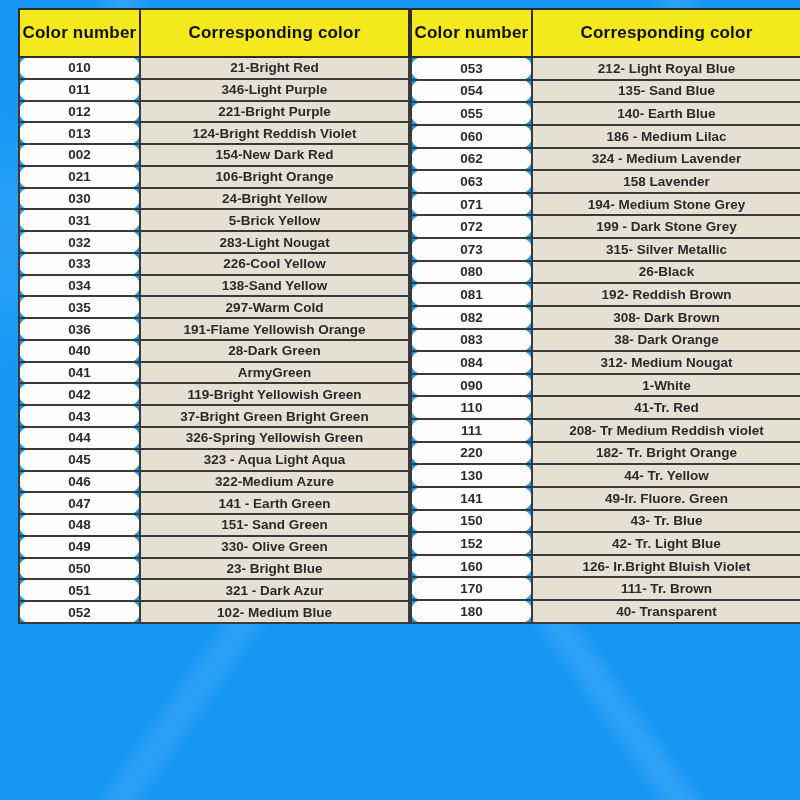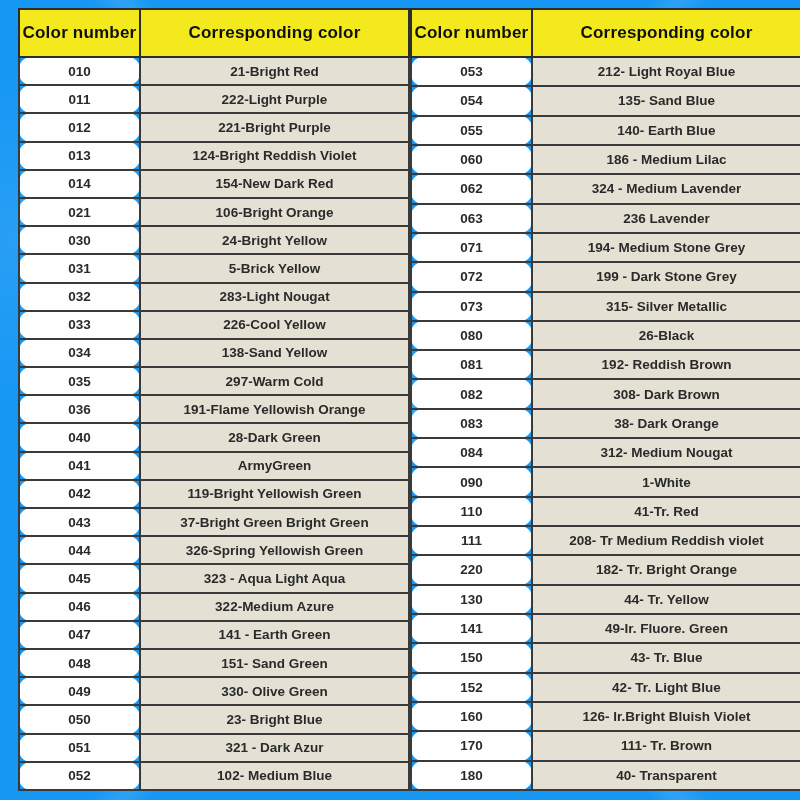--- a/index.html
+++ b/index.html
@@ -24,21 +24,21 @@
     left: 18px;
     top: 8px;
     width: 764px;
     height: 783px;
     display: flex;
   }
   table.ctable {
     border-collapse: collapse;
     table-layout: fixed;
     width: 382px;
-    height: 783px;
+    height: 616px;
   }
   table.ctable th {
     background: #F3E91D;
     color: #101010;
     font-weight: bold;
     font-size: 17px;
     height: 44px;
     text-align: center;
     vertical-align: middle;
     border: 2px solid #2d2d2d;
@@ -71,32 +71,32 @@
           <th class="col-color">Corresponding color</th>
         </tr>
       </thead>
       <tbody>
         <tr>
           <td class="col-num">010</td>
           <td class="col-color">21-Bright Red</td>
         </tr>
         <tr>
           <td class="col-num">011</td>
-          <td class="col-color">222-Light Purple</td>
+          <td class="col-color">346-Light Purple</td>
         </tr>
         <tr>
           <td class="col-num">012</td>
           <td class="col-color">221-Bright Purple</td>
         </tr>
         <tr>
           <td class="col-num">013</td>
           <td class="col-color">124-Bright Reddish Violet</td>
         </tr>
         <tr>
-          <td class="col-num">014</td>
+          <td class="col-num">002</td>
           <td class="col-color">154-New Dark Red</td>
         </tr>
         <tr>
           <td class="col-num">021</td>
           <td class="col-color">106-Bright Orange</td>
         </tr>
         <tr>
           <td class="col-num">030</td>
           <td class="col-color">24-Bright Yellow</td>
         </tr>
@@ -201,21 +201,21 @@
         <tr>
           <td class="col-num">060</td>
           <td class="col-color">186 - Medium Lilac</td>
         </tr>
         <tr>
           <td class="col-num">062</td>
           <td class="col-color">324 - Medium Lavender</td>
         </tr>
         <tr>
           <td class="col-num">063</td>
-          <td class="col-color">236 Lavender</td>
+          <td class="col-color">158 Lavender</td>
         </tr>
         <tr>
           <td class="col-num">071</td>
           <td class="col-color">194- Medium Stone Grey</td>
         </tr>
         <tr>
           <td class="col-num">072</td>
           <td class="col-color">199 - Dark Stone Grey</td>
         </tr>
         <tr>

